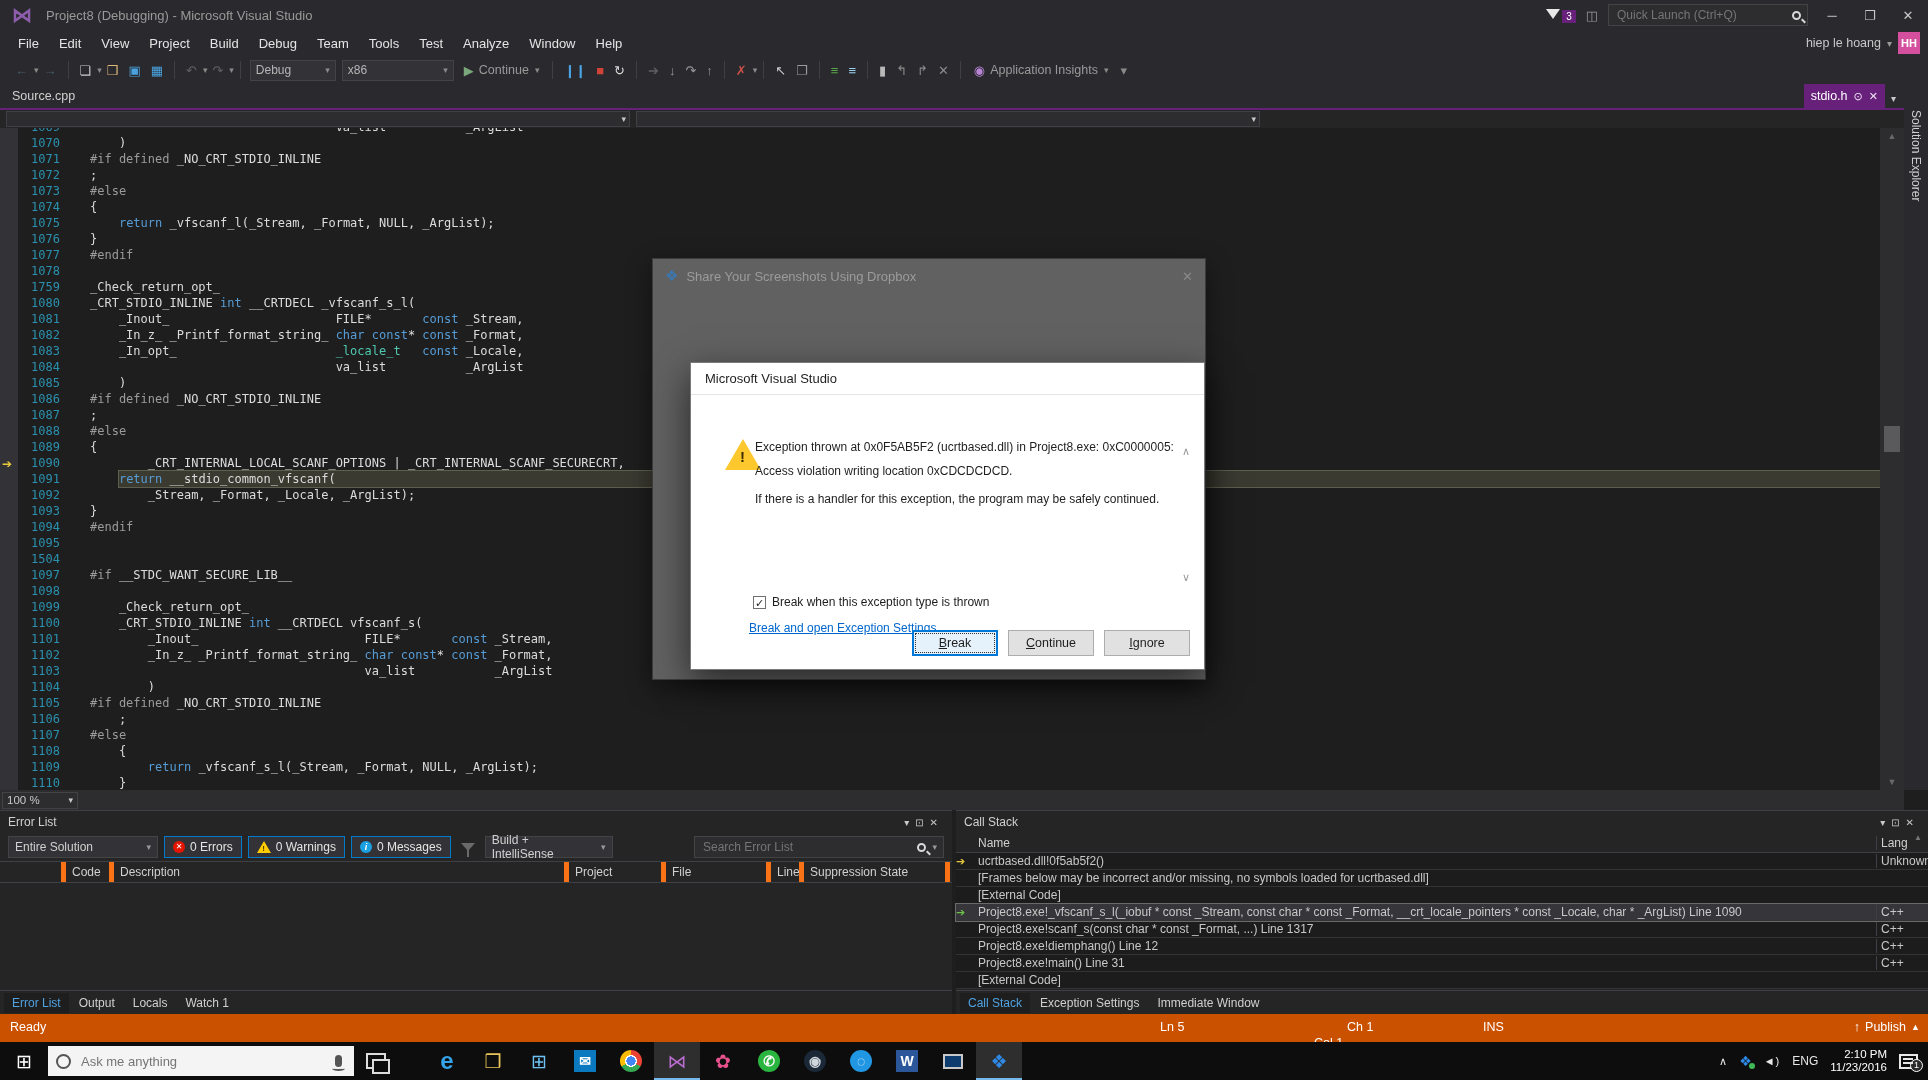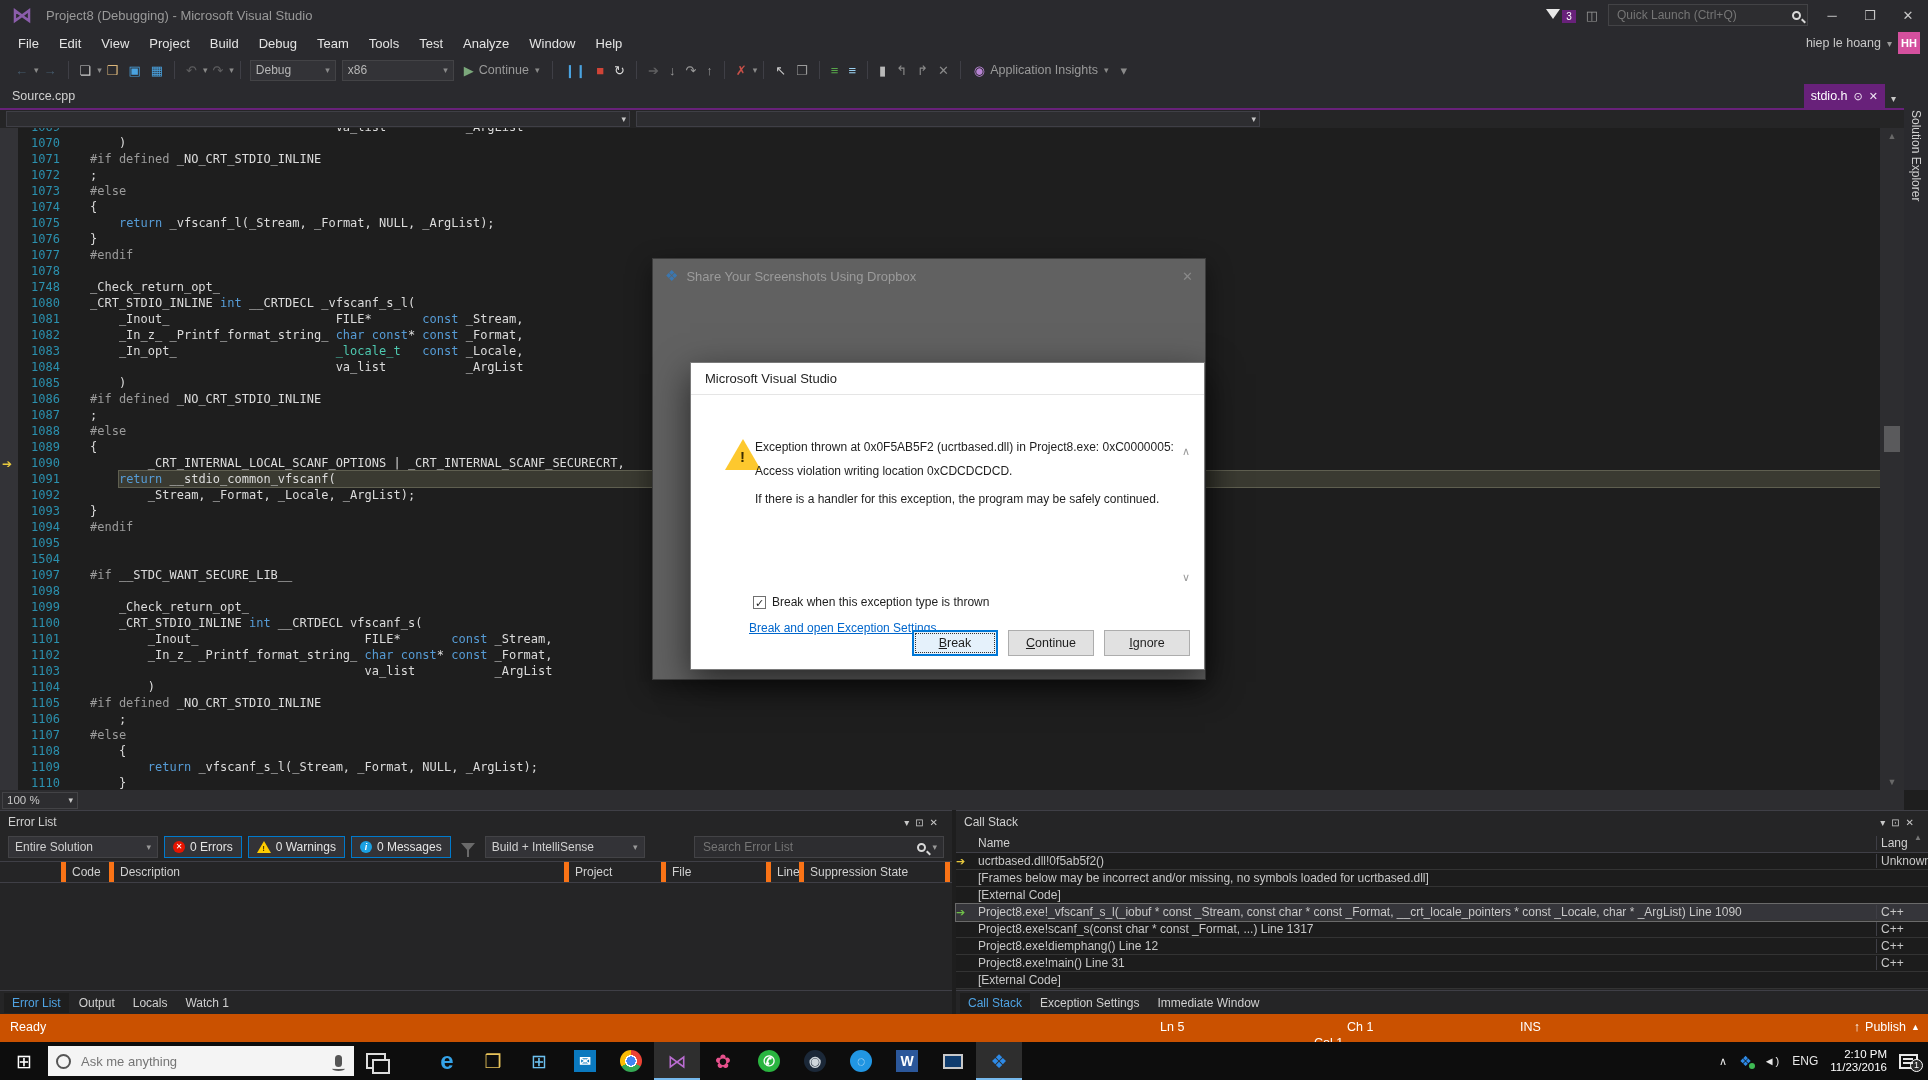--- a/index.html
+++ b/index.html
@@ -295,21 +295,21 @@
         <div class="ln">1069</div>
         <div class="ln">1070</div>
         <div class="ln">1071</div>
         <div class="ln">1072</div>
         <div class="ln">1073</div>
         <div class="ln">1074</div>
         <div class="ln">1075</div>
         <div class="ln">1076</div>
         <div class="ln">1077</div>
         <div class="ln">1078</div>
-        <div class="ln">1748</div>
+        <div class="ln">1759</div>
         <div class="ln">1080</div>
         <div class="ln">1081</div>
         <div class="ln">1082</div>
         <div class="ln">1083</div>
         <div class="ln">1084</div>
         <div class="ln">1085</div>
         <div class="ln">1086</div>
         <div class="ln">1087</div>
         <div class="ln">1088</div>
         <div class="ln">1089</div>
@@ -414,21 +414,21 @@
         <span class="ic-warn">
             <i>!</i>
           </span>
         <span>0 Warnings</span>
       </div>
       <div class="el-toggle">
         <span class="ic-info">i</span>
         <span>0 Messages</span>
       </div>
       <span class="el-funnel"></span>
-      <div class="el-combo" style="width:160px;">
+      <div class="el-combo" style="width:128px;">
         <span>Build + IntelliSense</span>
           <span class="caret">▾</span>
       </div>
       <div class="el-search">
         <input placeholder="Search Error List" style="">
         <span class="mag"></span>
         <span class="caret">▾</span>
       </div>
     </div>
     <div class="el-header" id="el-header">
@@ -510,21 +510,21 @@
         <div class="p-tab">Exception Settings</div>
         <div class="p-tab">Immediate Window</div>
       </div>
   </div>
 
   <div class="statusbar">
     <span class="sb-ready">Ready</span>
     <span class="sb-item" style="left:1160px;">Ln 5</span>
     <span class="sb-item" style="left:1314px;margin-top:16px;">Col 1</span>
     <span class="sb-item" style="left:1347px;">Ch 1</span>
-    <span class="sb-item" style="left:1520px;">INS</span>
+    <span class="sb-item" style="left:1483px;">INS</span>
     <div class="sb-publish">
       <span>↑</span>
       <span>Publish</span>
       <span class="tri">▲</span>
     </div>
   </div>
 
   <div class="taskbar">
     <div class="start">⊞</div>
     <div class="cortana">

